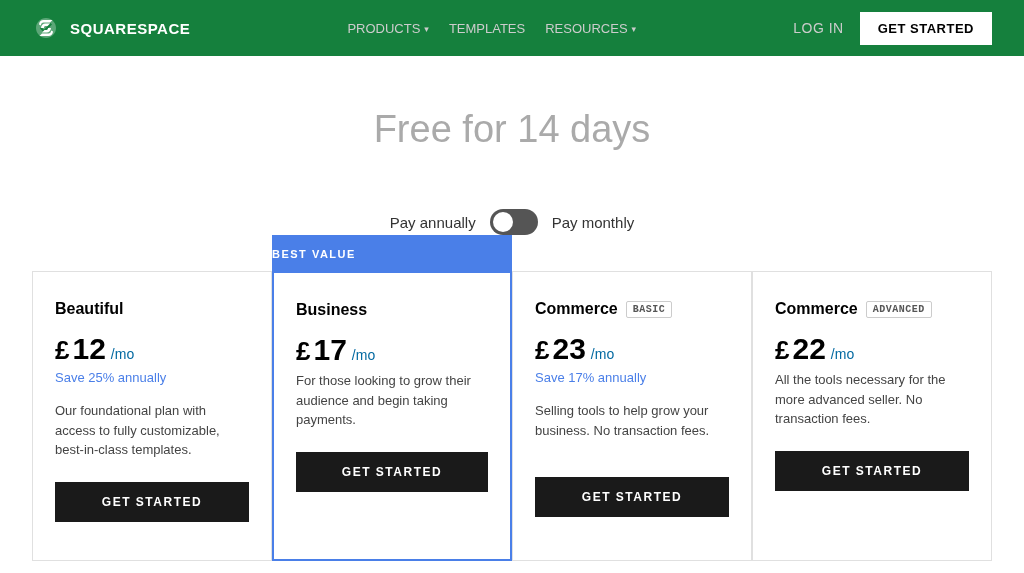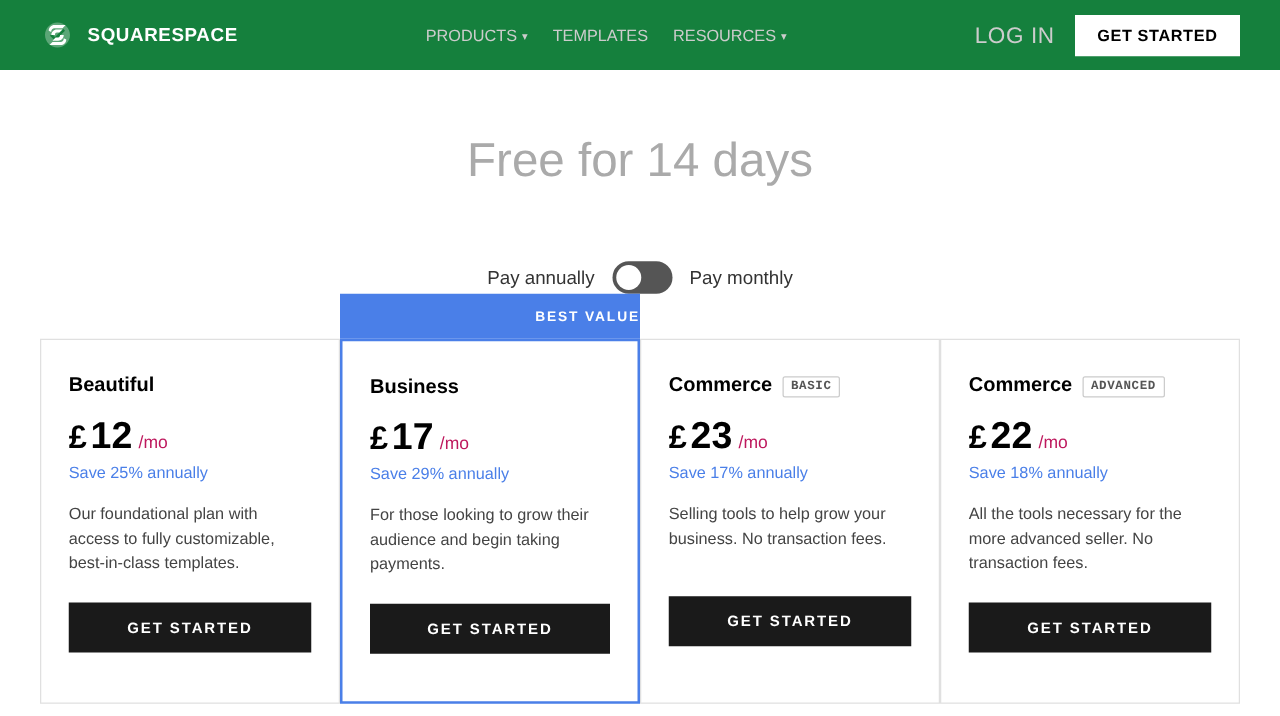--- a/index.html
+++ b/index.html
@@ -44,21 +44,21 @@
       font-size: 9px;
       margin-top: 1px;
     }
     .nav-right {
       display: flex;
       align-items: center;
       gap: 16px;
     }
     .nav-login {
       color: #ccc;
-      font-size: 18px;
+      font-size: 14px;
       cursor: pointer;
       letter-spacing: 0.5px;
     }
     .nav-get-started {
       background: #fff;
       color: #000;
       border: none;
       padding: 9px 18px;
       font-size: 13px;
       font-weight: 600;
@@ -129,21 +129,21 @@
       position: relative;
     }
 
     
     .best-value-wrapper {
       position: absolute;
       top: -36px;
       left: 25%;
       width: 25%;
       background: #4a7fe8;
-      text-align: right;
+      text-align: left;
       padding: 9px 0;
       z-index: 10;
     }
     .best-value-text {
       color: #fff;
       font-size: 11px;
       font-weight: 700;
       letter-spacing: 1.5px;
       text-transform: uppercase;
     }
@@ -190,21 +190,21 @@
       font-weight: 800;
       color: #000;
     }
     .price-currency {
       font-size: 26px;
       font-weight: 800;
       color: #000;
     }
     .price-period {
       font-size: 14px;
-      color: #be185d;
+      color: #0369a1;
       margin-left: 2px;
     }
     .price-save {
       font-size: 13px;
       color: #4a7fe8;
       margin-bottom: 16px;
     }
     .plan-description {
       font-size: 13px;
       color: #444;
@@ -297,21 +297,20 @@
 
     <div class="plan-card business">
       <div class="plan-name">
         <span>Business</span>
       </div>
       <div class="plan-price">
         <span class="price-currency">£</span>
         <span class="price-amount">17</span>
         <span class="price-period">/mo</span>
       </div>
-      <div class="price-save">Save 29% annually</div>
       <div class="plan-description">For those looking to grow their audience and begin taking payments.</div>
       <button class="get-started-btn">GET STARTED</button>
 
     </div>
 
     <div class="plan-card">
       <div class="plan-name">
         <span>Commerce</span>
         <span class="plan-badge">BASIC</span>
       </div>
@@ -329,20 +328,19 @@
     <div class="plan-card">
       <div class="plan-name">
         <span>Commerce</span>
         <span class="plan-badge">ADVANCED</span>
       </div>
       <div class="plan-price">
         <span class="price-currency">£</span>
         <span class="price-amount">22</span>
         <span class="price-period">/mo</span>
       </div>
-      <div class="price-save">Save 18% annually</div>
       <div class="plan-description">All the tools necessary for the more advanced seller. No transaction fees.</div>
       <button class="get-started-btn">GET STARTED</button>
 
     </div>
 
   </div>
 </div>
 
 </body></html>

